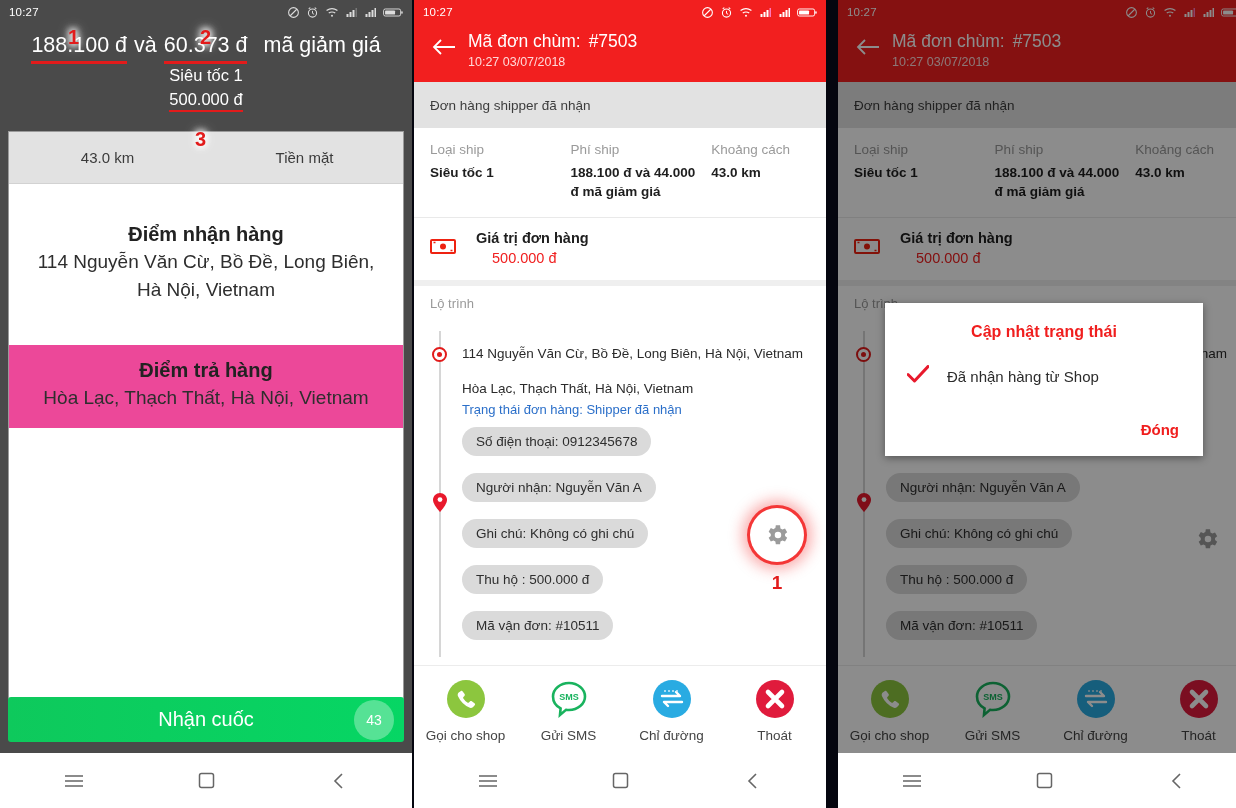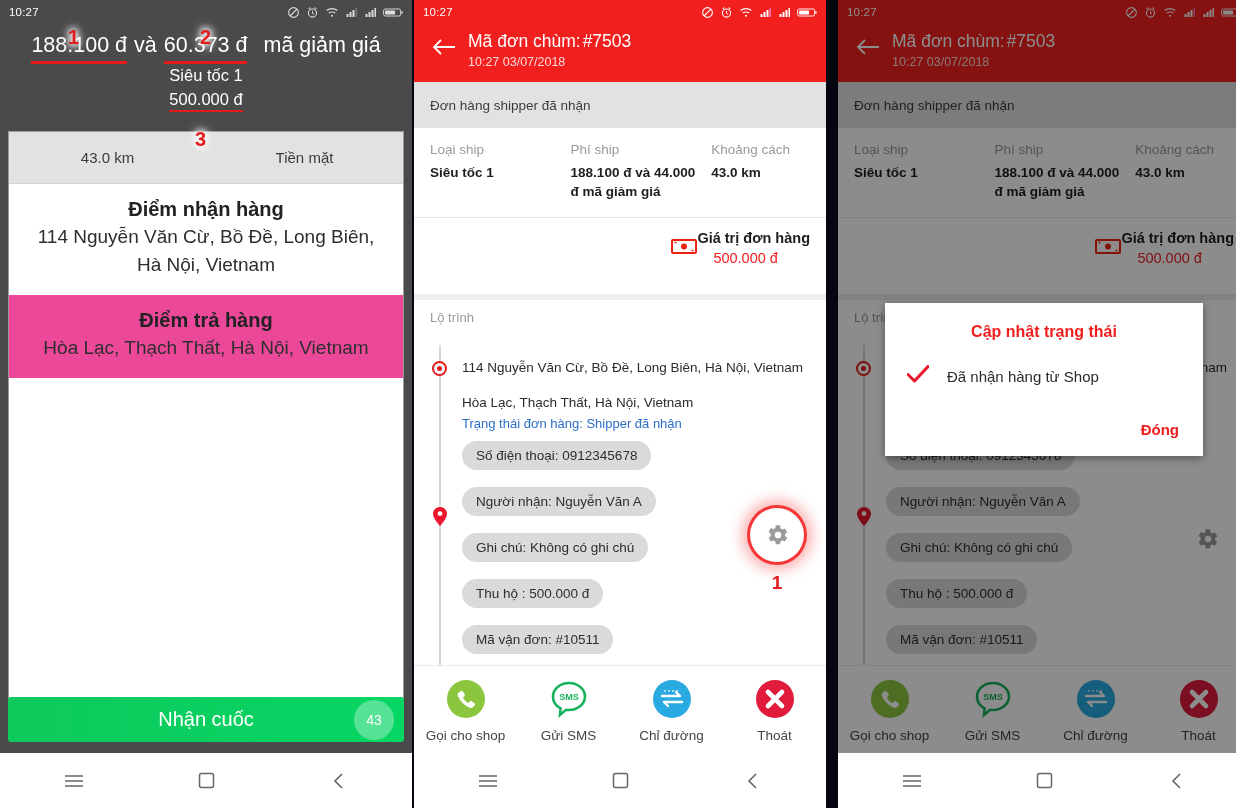--- a/index.html
+++ b/index.html
@@ -57,21 +57,21 @@
   .card1 {
     position:absolute; left:8px; right:8px; top:131px; bottom:76px;
     background:#fff; border:1px solid #9a9a9a;
   }
   .row-meta {
     height:52px; background:#e2e2e2; border-bottom:1px solid #d2d2d2;
     display:flex; align-items:center; color:#3b3b3b; font-size:15px;
   }
   .row-meta .c1 { flex:1; text-align:center; }
   .row-meta .c2 { flex:1; text-align:center; }
-  .addr-block { padding:14px 16px 16px; text-align:center; }
+  .addr-block { padding:14px 16px 16px; text-align:center;margin-top:25px; }
   .addr-block.alt { background:#ec4899; }
   .addr-title { font-size:20px; font-weight:bold; color:#222; margin-bottom:2px; }
   .addr-text  { font-size:19px; line-height:28px; color:#2e2e2e; }
 
   .accept {
     position:absolute; left:8px; right:8px; bottom:66px; height:45px;
     background:linear-gradient(90deg,#0ec95c,#06d664); border-radius:3px;
     display:flex; align-items:center; justify-content:center; position:absolute;
   }
   .accept .lbl { color:#fff; font-size:20px; }
@@ -81,38 +81,38 @@
     display:flex; align-items:center; justify-content:center; color:#fff; font-size:14px;
   }
 
   
   .pd { width:412px; background:#fff; }
   .appbar { background:#f21f1f; padding:0 0 10px 0; }
   .appbar .ab-row { display:flex; align-items:flex-start; padding:6px 12px 0; }
   .back { width:36px; height:34px; flex:0 0 36px; display:flex; align-items:center; justify-content:center; }
   .ab-txt { padding-left:6px; }
   .ab-title { color:#fff; font-size:17.5px; line-height:23px; }
-  .ab-title .hash { margin-left:2px; }
+  .ab-title .hash { margin-left:8px; }
   .ab-sub { color:#ffd9d9; font-size:12.5px; line-height:19px; }
 
   .statusstrip {
     background:#e2e2e2; height:46px; display:flex; align-items:center;
     padding:0 16px; color:#3d3d3d; font-size:13.5px;
   }
   .infogrid {
     display:flex; padding:14px 16px 16px; background:#fff;
     border-bottom:1px solid #e9e9e9;
   }
   .infogrid .col { flex:1; padding-right:8px; }
   .infogrid .col:nth-child(1){ flex:0 0 37%; }
   .infogrid .col:nth-child(2){ flex:0 0 37%; }
   .ig-h { color:#9a9a9a; font-size:13.5px; margin-bottom:6px; }
   .ig-v { color:#1e1e1e; font-size:13.5px; font-weight:bold; line-height:19px; }
 
-  .valuerow { display:flex; align-items:center; padding:12px 16px 28px; gap:0; background:#fff;justify-content:flex-end;}
+  .valuerow { display:flex; align-items:center; padding:12px 16px 14px; gap:20px; background:#fff;}
   .valuerow .money-ic { flex:0 0 26px; }
   .vr-title { font-size:14.5px; font-weight:bold; color:#1e1e1e; }
   .vr-amount { font-size:14.5px; color:#f02020; margin-top:4px; padding-left:16px; }
 
   .sep { height:6px; background:#efefef; }
 
   .route { padding:10px 16px 6px; }
   .route-h { color:#9a9a9a; font-size:13px; margin-bottom:20px; }
   .tl { position:relative; padding-left:32px; }
   .tl::before {

